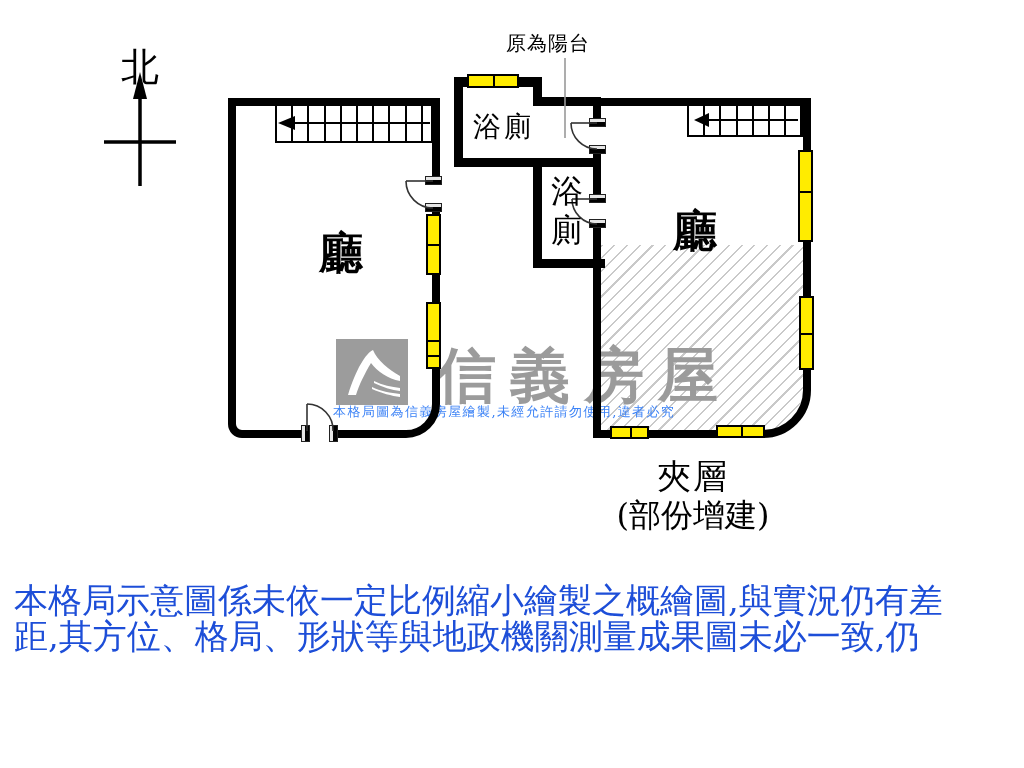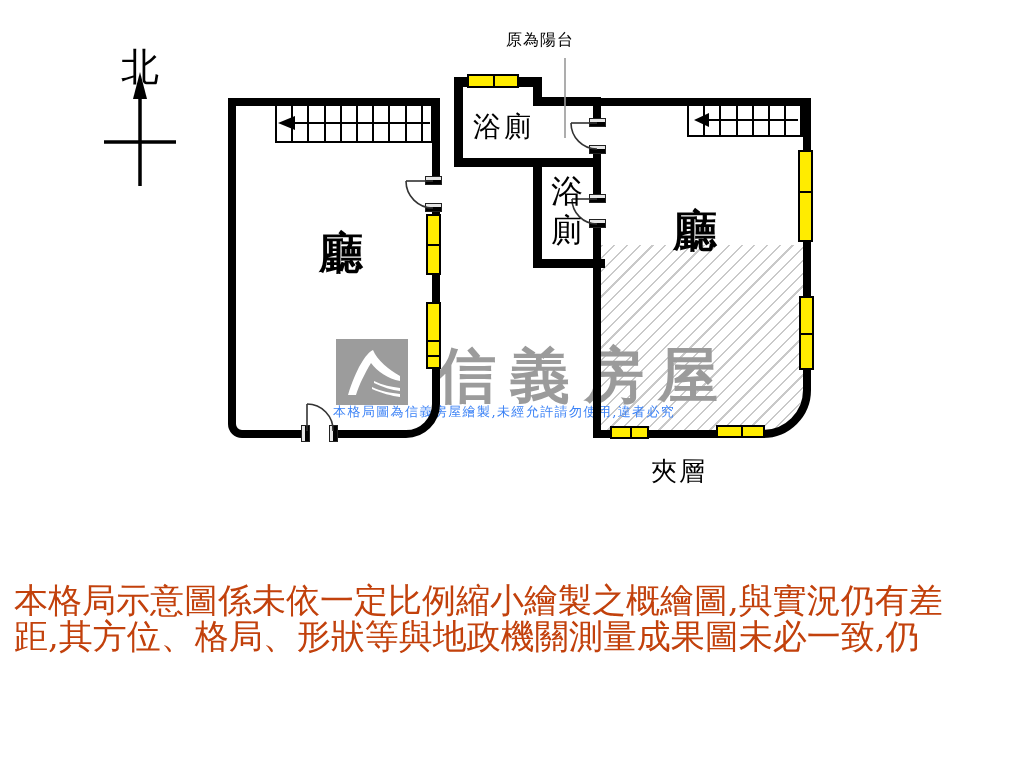--- a/index.html
+++ b/index.html
@@ -27,21 +27,21 @@
   .room-label{font-size:44px;font-weight:600;letter-spacing:2px;}
   .svg-overlay{position:absolute;left:0;top:0;pointer-events:none;}
   .wm-brand{
     position:absolute;color:#9b9b9b;font-size:60px;font-weight:700;
     letter-spacing:14px;white-space:nowrap;
   }
   .wm-notice{
     position:absolute;color:#3b82f6;font-size:13px;letter-spacing:1.4px;white-space:nowrap;
   }
   .disclaimer{
-    position:absolute;left:14px;top:582px;width:998px;color:#c2410c;
+    position:absolute;left:14px;top:582px;width:998px;color:#1d4ed8;
     font-size:34px;line-height:36px;white-space:nowrap;
   }
   .center-txt{text-align:center;}
 </style>
 </head>
 <body>
 
 <div class="canvas">
 
   <div class="hatch" style="left:601px;top:245px;width:202px;height:187px;"></div>
@@ -141,34 +141,35 @@
     <g fill="none" stroke="#333" stroke-width="1.6">
       <path d="M572,199 L597,199"></path>
       <path d="M572,199 A25,25 0 0 0 597,224"></path>
     </g>
 
     <line x1="565" y1="58" x2="565" y2="138" stroke="#999" stroke-width="1.6"></line>
   </svg>
 
   <div class="label" style="left:121px;top:42px;font-size:38px;">北</div>
 
-  <div class="label" style="left:506px;top:30px;font-size:16px;letter-spacing:1px;">原為陽台</div>
+  <div class="label" style="left:506px;top:30px;font-size:20px;letter-spacing:1px;">原為陽台</div>
 
   <div class="label room-label" style="left:319px;top:224px;">廳</div>
 
   <div class="label" style="left:473px;top:108px;font-size:28px;letter-spacing:3px;">浴廁</div>
 
   <div class="label" style="left:549px;top:172px;font-size:32px;line-height:39px;width:36px;text-align:center;white-space:normal;">
     <span>浴</span><br>
     <span>廁</span>
   </div>
 
   <div class="label room-label" style="left:673px;top:202px;">廳</div>
 
 
-  <div class="label center-txt" style="left:579px;top:454px;width:200px;font-size:26px;letter-spacing:2px;">夾層</div>
+  <div class="label center-txt" style="left:593px;top:454px;width:200px;font-size:34px;letter-spacing:2px;">夾層</div>
+  <div class="label center-txt" style="left:583px;top:494px;width:220px;font-size:32px;">(部份增建)</div>
 
   <div class="disclaimer">
     <div>本格局示意圖係未依一定比例縮小繪製之概繪圖,與實況仍有差</div>
     <div>距,其方位、格局、形狀等與地政機關測量成果圖未必一致,仍</div>
   </div>
 
 </div>
 
 </body></html>

